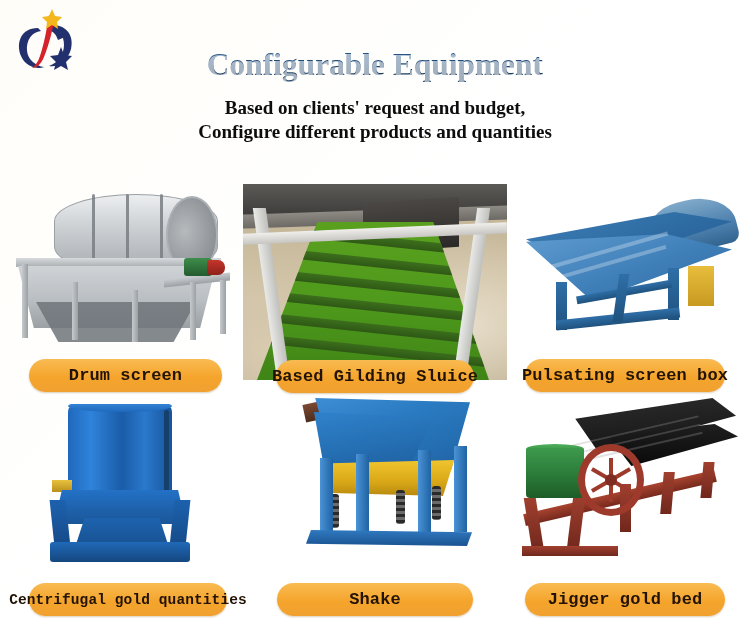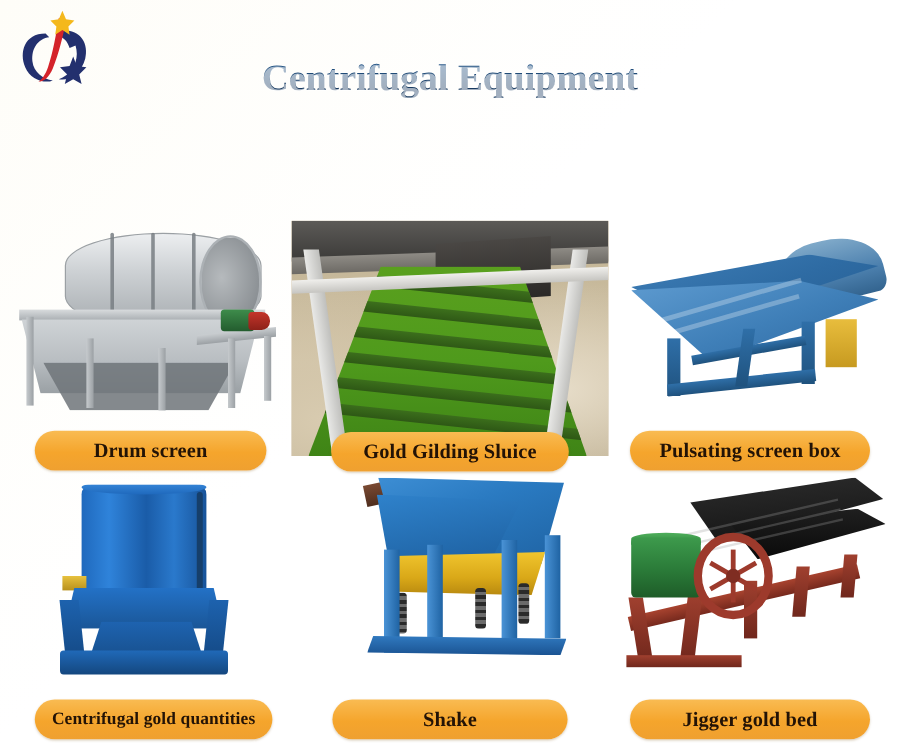--- a/index.html
+++ b/index.html
@@ -79,21 +79,21 @@
     height: 33px;
     border-radius: 18px;
     background: linear-gradient(180deg, #f9bb52 0%, #f5a52c 55%, #efa030 100%);
     box-shadow: 0 1px 2px rgba(120,80,10,0.28);
     display: flex;
     align-items: center;
     justify-content: center;
     z-index: 20;
   }
   .pill span {
-    font-family: Liberation Serif, serif;
+    font-family: Liberation Mono, monospace;
     font-weight: bold;
     font-size: 17px;
     color: #231306;
     white-space: nowrap;
     letter-spacing: 0.1px;
   }
   .pill.small span { font-size: 14.5px; }
 
   
   .p1 { left: 14px; top: 10px; width: 218px; height: 160px; }
@@ -367,22 +367,24 @@
 
     <path d="M41 9 C39 22, 36 38, 32 50 C30 56, 27 60, 24 62 C29 62, 33 58, 36 51 C41 39, 45 22, 47 11 Z" fill="#d4232a"></path>
 
     <path d="M44 3 L47 10 L54 11 L49 16 L50 23 L44 19 L38 23 L39 16 L34 11 L41 10 Z" fill="#f4b81c"></path>
 
     <path d="M53 41 L56 49 L64 50 L58 56 L60 64 L53 60 L46 64 L48 56 L42 50 L50 49 Z" fill="#23306e"></path>
   </svg>
 </div>
 
 <div id="header">
-  <h1 id="title">Centrifugal Equipment</h1>
+  <h1 id="title">Configurable Equipment</h1>
   <div id="subtitle">
+    <p class="subtitle-line">Based on clients' request and budget,</p>
+    <p class="subtitle-line">Configure different products and quantities</p>
   </div>
 </div>
 
 <div id="grid">
 
   <div class="cell">
     <div class="photo p1">
       <div class="drum"></div>
       <div class="band" style="left:78px"></div>
       <div class="band" style="left:112px"></div>
@@ -417,21 +419,21 @@
         <div class="riffle" style="left:-10%; top:58px;  width:120%; transform:rotate(6deg);"></div>
         <div class="riffle" style="left:-10%; top:80px;  width:120%; transform:rotate(6deg);"></div>
         <div class="riffle" style="left:-10%; top:102px; width:120%; transform:rotate(6deg);"></div>
         <div class="riffle" style="left:-10%; top:124px; width:120%; transform:rotate(6deg);"></div>
       </div>
       <div class="railL"></div>
       <div class="railR"></div>
       <div class="beam"></div>
     </div>
     <div class="pill" style="left:276px; top:184px; width:198px;">
-      <span>Gold Gilding Sluice</span>
+      <span>Based Gilding Sluice</span>
     </div>
   </div>
 
   <div class="cell">
     <div class="photo p3">
       <div class="trough"></div>
       <div class="deck"></div>
       <div class="deck2"></div>
       <div class="ridge" style="left:30px; top:58px; width:120px;"></div>
       <div class="ridge" style="left:38px; top:70px; width:110px;"></div>

